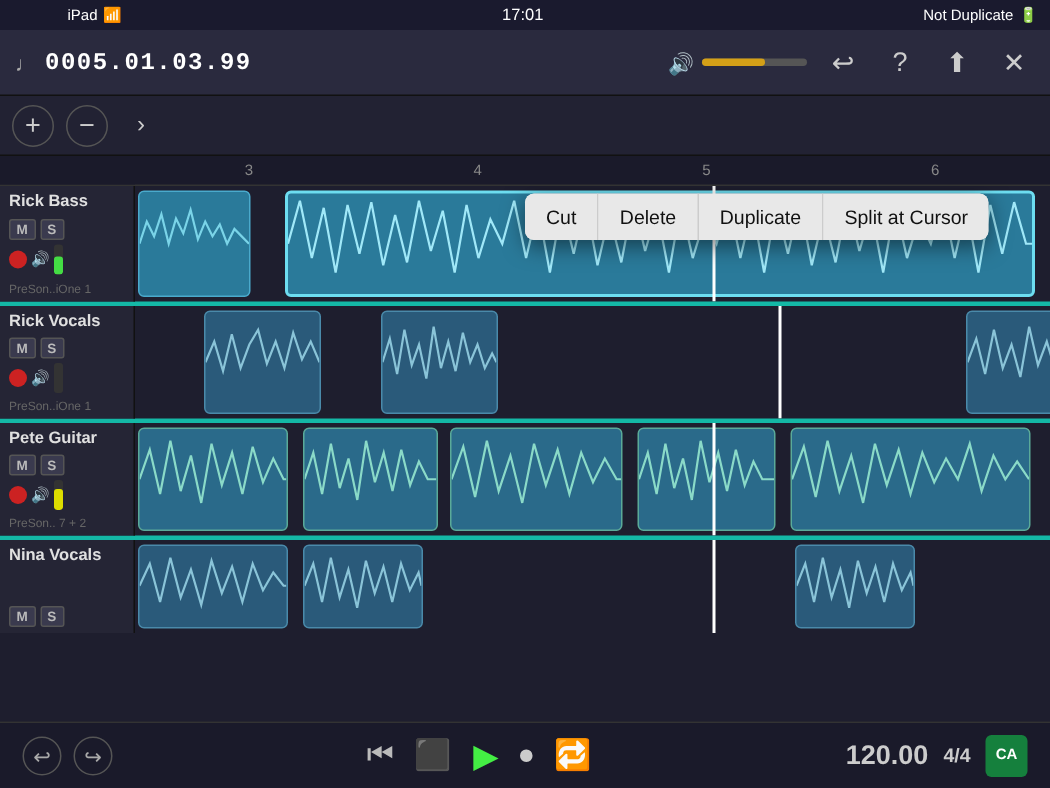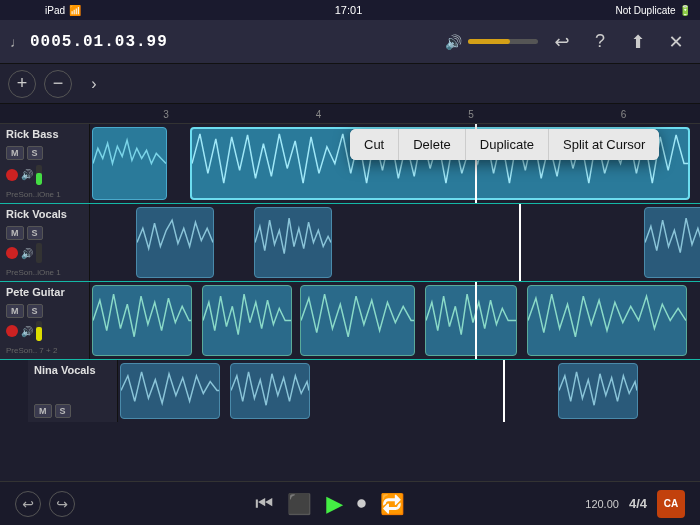--- a/index.html
+++ b/index.html
@@ -148,21 +148,21 @@
       position: absolute;
       color: #888;
       font-size: 10px;
       top: 50%;
       transform: translateY(-50%);
     }
 
     
     .track-row {
       display: flex;
-      border-bottom: 1px solid #14b8a6;
+      border-bottom: 3px solid #14b8a6;
       position: relative;
     }
     .track-header {
       width: 90px;
       flex-shrink: 0;
       background: #252535;
       padding: 4px 6px;
       display: flex;
       flex-direction: column;
       justify-content: space-between;
@@ -342,32 +342,32 @@
     .transport-btn.play {
       color: #44ee44;
       font-size: 22px;
     }
     .transport-btn.record {
       color: #ccc;
       font-size: 18px;
     }
     .bpm-display {
       color: #ccc;
-      font-size: 11px;
-      font-weight: 400;
+      font-size: 18px;
+      font-weight: 700;
     }
     .time-sig {
       color: #ccc;
       font-size: 13px;
       font-weight: 600;
     }
     .logo-icon {
       width: 28px;
       height: 28px;
-      background: #c2410c;
+      background: #15803d;
       border-radius: 4px;
       display: flex;
       align-items: center;
       justify-content: center;
       font-size: 10px;
       color: #fff;
       font-weight: 700;
     }
     .undo-btn {
       width: 26px;
@@ -556,21 +556,21 @@
       </div>
       <div class="clip clip-guitar" style="left:437px; width:160px; top:3px; bottom:3px;">
         <svg class="waveform" viewBox="0 0 160 68" preserveAspectRatio="none">
           <polyline points="0,34 8,12 16,46 24,8 32,42 40,18 48,50 56,10 64,38 72,14 80,44 88,16 96,36 104,20 112,34 120,10 128,42 136,18 144,34 152,22 160,34" fill="none" stroke="#8adac8" stroke-width="1.5"></polyline>
         </svg>
       </div>
       <div class="playhead" style="left:385px; top:0; height:100%;"></div>
     </div>
   </div>
 
-  <div class="track-row" style="height:62px; border-bottom:none;margin-left:28px;">
+  <div class="track-row" style="height:62px; border-bottom:none;">
     <div class="track-header">
       <div class="track-name">Nina Vocals</div>
       <div class="track-buttons">
         <div class="track-btn m">M</div>
         <div class="track-btn s">S</div>
       </div>
     </div>
     <div class="track-content">
       <div class="clip clip-nina" style="left:2px; width:100px; top:3px; bottom:3px;">
         <svg class="waveform" viewBox="0 0 100 55" preserveAspectRatio="none">

